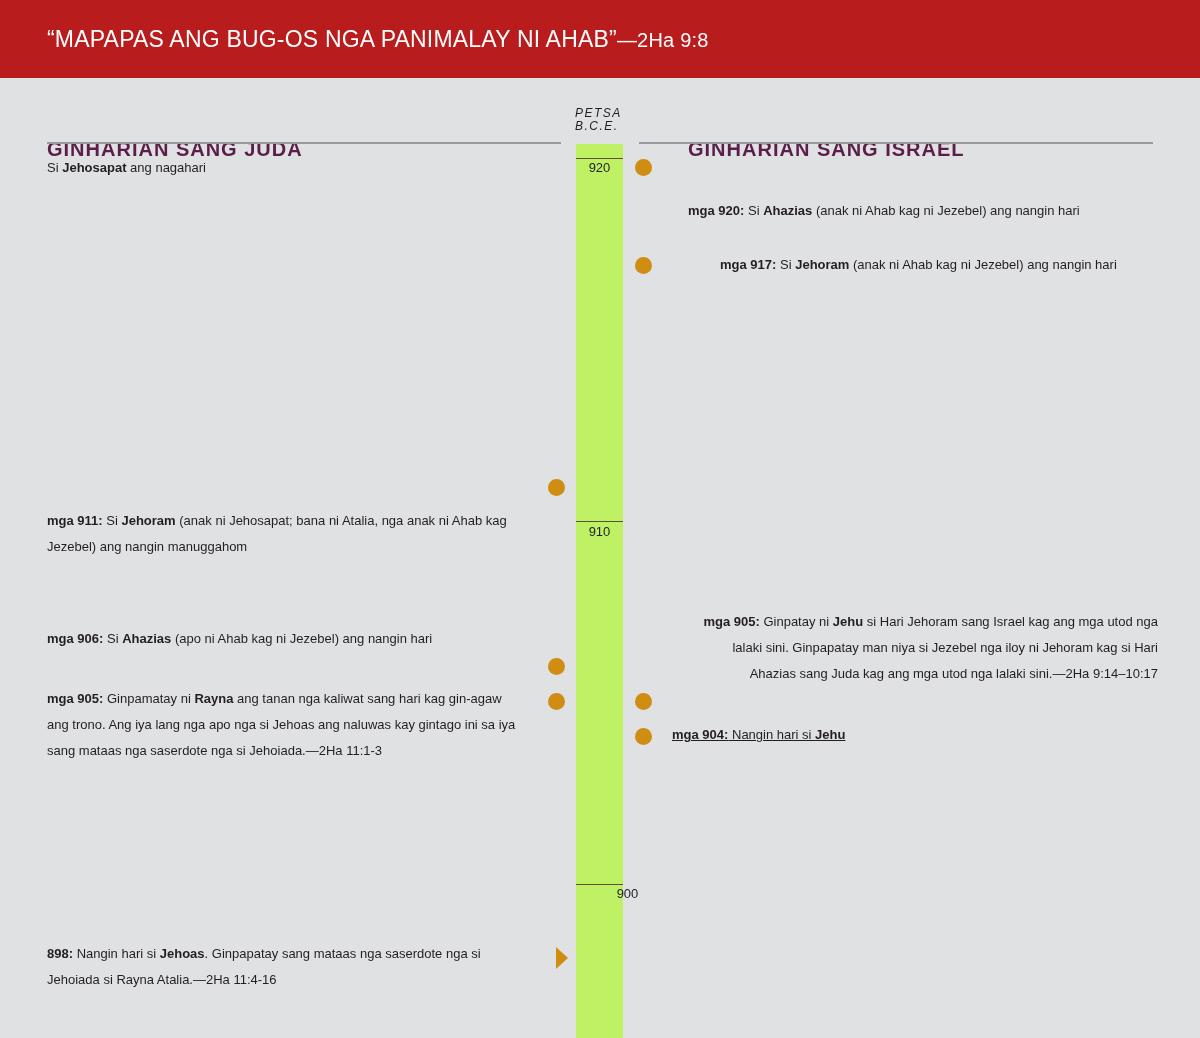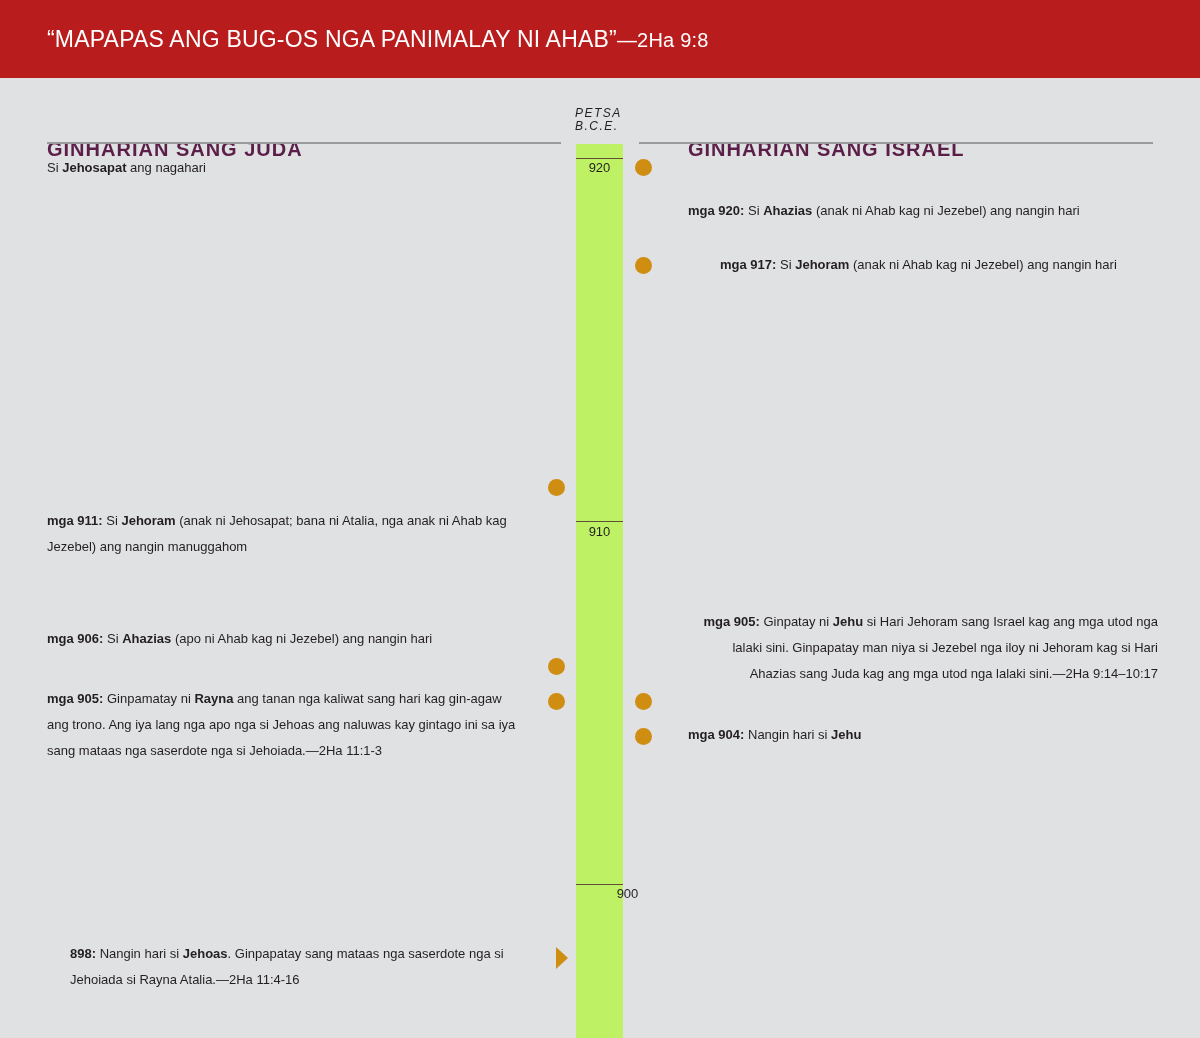--- a/index.html
+++ b/index.html
@@ -92,21 +92,21 @@
 <div class="dot" style="left:635px; top:728px;"></div>
 
 <div class="entry" style="left:47px; top:155px; width:480px;"><span>Si </span><b>Jehosapat</b><span> ang nagahari</span></div>
 
 <div class="entry" style="left:47px; top:472px; width:480px;margin-top:36px;"><b>mga 911:</b><span> Si </span><b>Jehoram</b><span> (anak ni Jehosapat; bana ni Atalia, nga anak ni Ahab kag Jezebel) ang nangin manuggahom</span></div>
 
 <div class="entry" style="left:47px; top:626px; width:440px;"><b>mga 906:</b><span> Si </span><b>Ahazias</b><span> (apo ni Ahab kag ni Jezebel) ang nangin hari</span></div>
 
 <div class="entry" style="left:47px; top:686px; width:470px;"><b>mga 905:</b><span> Ginpamatay ni </span><b>Rayna</b><span> ang tanan nga kaliwat sang hari kag gin-agaw ang trono. Ang iya lang nga apo nga si Jehoas ang naluwas kay gintago ini sa iya sang mataas nga saserdote nga si Jehoiada.—2Ha 11:1-3</span></div>
 
-<div class="entry" style="left:47px; top:941px; width:480px;margin-left:23px;"><b>898:</b><span> Nangin hari si </span><b>Jehoas</b><span>. Ginpapatay sang mataas nga saserdote nga si Jehoiada si Rayna Atalia.—2Ha 11:4-16</span></div>
+<div class="entry" style="left:47px; top:941px; width:480px;"><b>898:</b><span> Nangin hari si </span><b>Jehoas</b><span>. Ginpapatay sang mataas nga saserdote nga si Jehoiada si Rayna Atalia.—2Ha 11:4-16</span></div>
 
 <div class="entry" style="left:688px; top:155px; width:440px;margin-top:43px;"><b>mga 920:</b><span> Si </span><b>Ahazias</b><span> (anak ni Ahab kag ni Jezebel) ang nangin hari</span></div>
 
 <div class="entry" style="left:720px; top:252px; width:440px;"><b>mga 917:</b><span> Si </span><b>Jehoram</b><span> (anak ni Ahab kag ni Jezebel) ang nangin hari</span></div>
 
 <div class="entry" style="left:688px; top:609px; width:470px;text-align:right;"><b>mga 905:</b><span> Ginpatay ni </span><b>Jehu</b><span> si Hari Jehoram sang Israel kag ang mga utod nga lalaki sini. Ginpapatay man niya si Jezebel nga iloy ni Jehoram kag si Hari Ahazias sang Juda kag ang mga utod nga lalaki sini.—2Ha 9:14–10:17</span></div>
 
-<div class="entry" style="left:688px; top:722px; width:470px;"><b>mga 904:</b><span> Nangin hari si </span><b>Jehu</b></div>
+<div class="entry" style="left:672px; top:722px; width:470px;text-decoration:underline;"><b>mga 904:</b><span> Nangin hari si </span><b>Jehu</b></div>
 
 </body></html>

